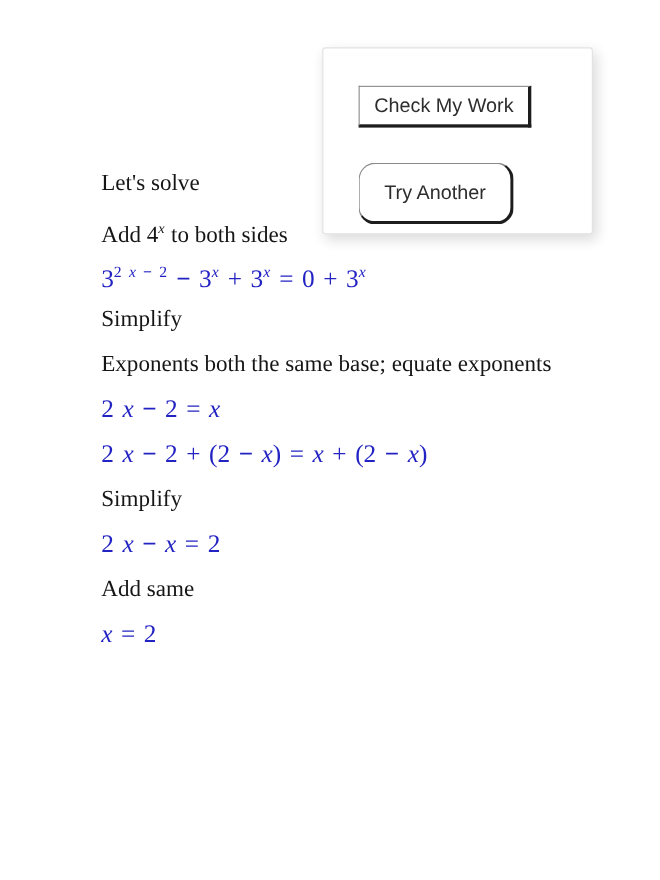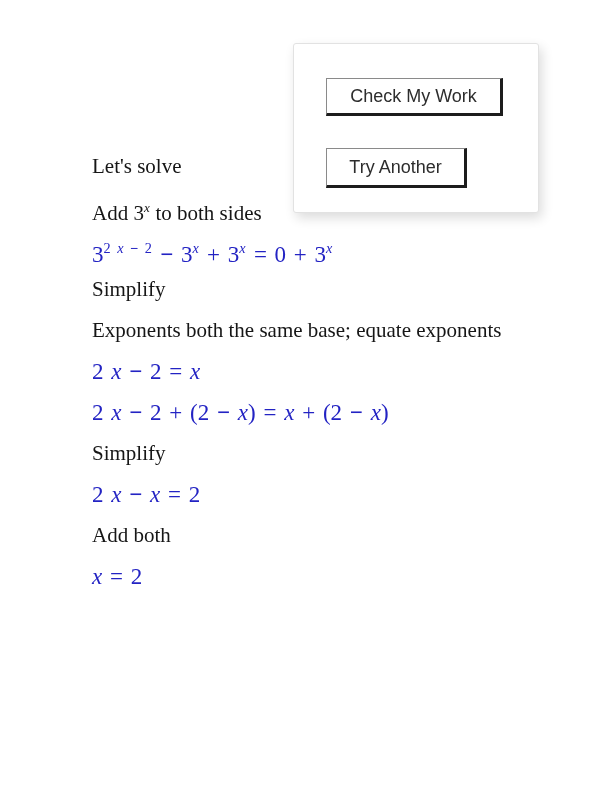--- a/index.html
+++ b/index.html
@@ -29,22 +29,22 @@
     font-size: 18px;
     color: #2d2d2d;
     text-align: center;
     border-top: 1px solid #8a8a8a;
     border-left: 1px solid #8a8a8a;
     border-right: 3px solid #1d1d1d;
     border-bottom: 3px solid #1d1d1d;
     cursor: pointer;
     padding: 0;
   }
-  .btn-check { left: 32px; top: 34px;  width: 177px; height: 38px; line-height: 33px; }
-  .btn-try   { left: 32px; top: 104px; width: 141px; height: 40px; line-height: 33px; }
+  .btn-check { left: 32px; top: 34px;  width: 157px; height: 38px; line-height: 33px; }
+  .btn-try   { left: 32px; top: 104px; width: 141px; height: 56px; line-height: 33px; border-radius: 15px; }
 
   
   .steps {
     position: absolute;
     left: 68px; top: 146px;
     width: 520px;
     margin-left: 24px;
   }
   .statement {
     font-size: 21px;
@@ -64,28 +64,28 @@
   .mseg { white-space: pre; }
   .sup { font-size: 0.62em; vertical-align: 0.62em; letter-spacing: 0.5px; }
   .var { font-style: italic; }
   .minus { font-weight: bold; }
 </style>
 </head>
 <body>
 
 <div class="steps" id="steps-container">
     <div class="statement"><span class="mseg">Let's solve</span></div>
-    <div class="statement"><span class="mseg">Add 3</span><span class="mseg sup var">x</span><span class="mseg"> to both sides</span></div>
+    <div class="statement"><span class="mseg">Add 4</span><span class="mseg sup var">x</span><span class="mseg"> to both sides</span></div>
     <div class="equation"><span class="mseg">3</span><span class="mseg sup">2 </span><span class="mseg sup var">x</span><span class="mseg sup"> <span class="minus">−</span> 2</span><span class="mseg"> <span class="minus">−</span> 3</span><span class="mseg sup var">x</span><span class="mseg"> + 3</span><span class="mseg sup var">x</span><span class="mseg"> = 0 + 3</span><span class="mseg sup var">x</span></div>
     <div class="statement"><span class="mseg">Simplify</span></div>
     <div class="statement"><span class="mseg">Exponents both the same base; equate exponents</span></div>
     <div class="equation"><span class="mseg">2 </span><span class="mseg var">x</span><span class="mseg"> <span class="minus">−</span> 2 = </span><span class="mseg var">x</span></div>
     <div class="equation"><span class="mseg">2 </span><span class="mseg var">x</span><span class="mseg"> <span class="minus">−</span> 2 + (2 <span class="minus">−</span> </span><span class="mseg var">x</span><span class="mseg">) = </span><span class="mseg var">x</span><span class="mseg"> + (2 <span class="minus">−</span> </span><span class="mseg var">x</span><span class="mseg">)</span></div>
     <div class="statement"><span class="mseg">Simplify</span></div>
     <div class="equation"><span class="mseg">2 </span><span class="mseg var">x</span><span class="mseg"> <span class="minus">−</span> </span><span class="mseg var">x</span><span class="mseg"> = 2</span></div>
-    <div class="statement"><span class="mseg">Add both</span></div>
+    <div class="statement"><span class="mseg">Add same</span></div>
     <div class="equation"><span class="mseg var">x</span><span class="mseg"> = 2</span></div>
   </div>
 
 <div class="panel">
   <button class="btn btn-check">Check My Work</button>
   <button class="btn btn-try">Try Another</button>
 </div>
 
 </body></html>

